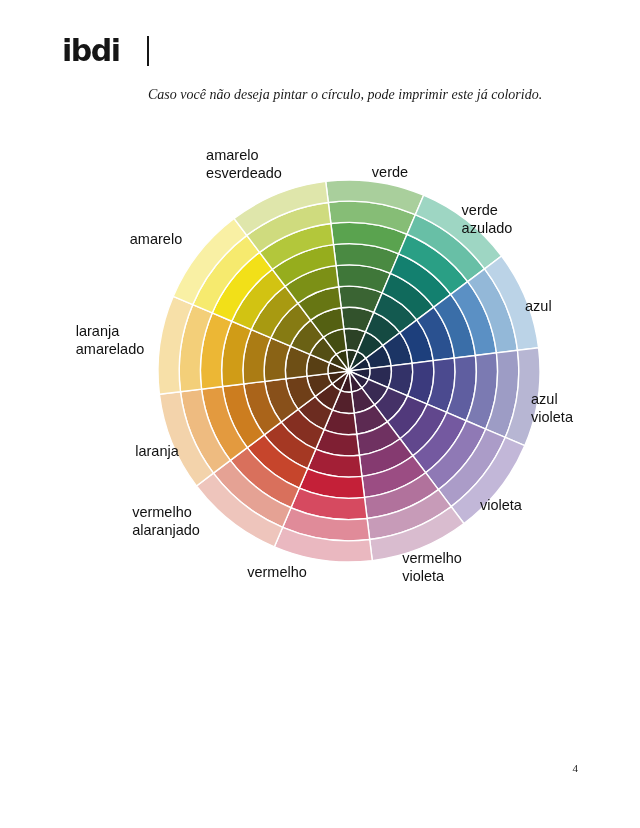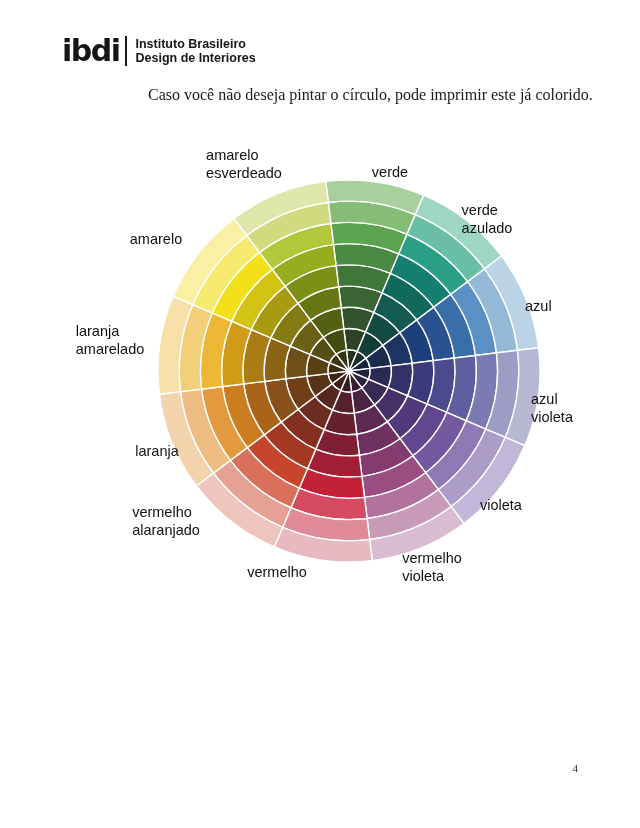--- a/index.html
+++ b/index.html
@@ -25,21 +25,21 @@
     align-items: center;
     height: 36px;
   }
   #logo-mark {
     font-family: "DejaVu Sans", sans-serif;
     font-weight: 700;
     font-size: 30px;
     line-height: 30px;
     letter-spacing: -1.5px;
     color: #161616;
-    padding-right: 5px;
+    padding-right: 27px;
   }
   #logo-divider {
     width: 2px;
     height: 30px;
     background: #161616;
     margin-right: 9px;
   }
   #logo-words {
     display: flex;
     flex-direction: column;
@@ -53,24 +53,25 @@
     color: #161616;
     white-space: nowrap;
   }
 
   
   #caption {
     position: absolute;
     left: 148px;
     top: 87px;
     font-family: "Liberation Serif", serif;
-    font-size: 16px;
+    font-size: 14px;
     line-height: 15px;
     color: #1a1a1a;
     white-space: nowrap;
+    font-style: italic;
   }
 
   
   #wheel-area {
     position: absolute;
     left: 0;
     top: 0;
     width: 640px;
     height: 828px;
   }
@@ -101,24 +102,20 @@
     font-size: 11px;
     color: #1a1a1a;
   }
 </style>
 </head>
 <body>
 
 <div id="logo-block">
   <div id="logo-mark">ibdi</div>
   <div id="logo-divider"></div>
-  <div id="logo-words">
-    <span>Instituto Brasileiro</span>
-    <span>Design de Interiores</span>
-  </div>
 </div>
 
 <div id="caption">Caso você não deseja pintar o círculo, pode imprimir este já colorido.</div>
 
 <div id="wheel-area">
   <svg id="wheel-svg" width="640" height="828">
     <g id="wheel-sectors">
         <path d="M 349 371 L 346.41366171217965 349.9359650040564 A 21.22222222222222 21.22222222222222 0 0 1 357.29218283793904 351.4648414433982 Z" fill="#24321f" stroke="#ffffff" stroke-width="1.4"></path>
         <path d="M 343.8273234243593 328.87193000811277 A 42.44444444444444 42.44444444444444 0 0 1 365.5843656758781 331.9296828867964 L 357.29218283793904 351.4648414433982 A 21.22222222222222 21.22222222222222 0 0 0 346.41366171217965 349.9359650040564 Z" fill="#2c4226" stroke="#ffffff" stroke-width="1.4"></path>
         <path d="M 341.24098513653894 307.8078950121692 A 63.666666666666664 63.666666666666664 0 0 1 373.8765485138171 312.39452433019466 L 365.5843656758781 331.9296828867964 A 42.44444444444444 42.44444444444444 0 0 0 343.8273234243593 328.87193000811277 Z" fill="#32522c" stroke="#ffffff" stroke-width="1.4"></path>

